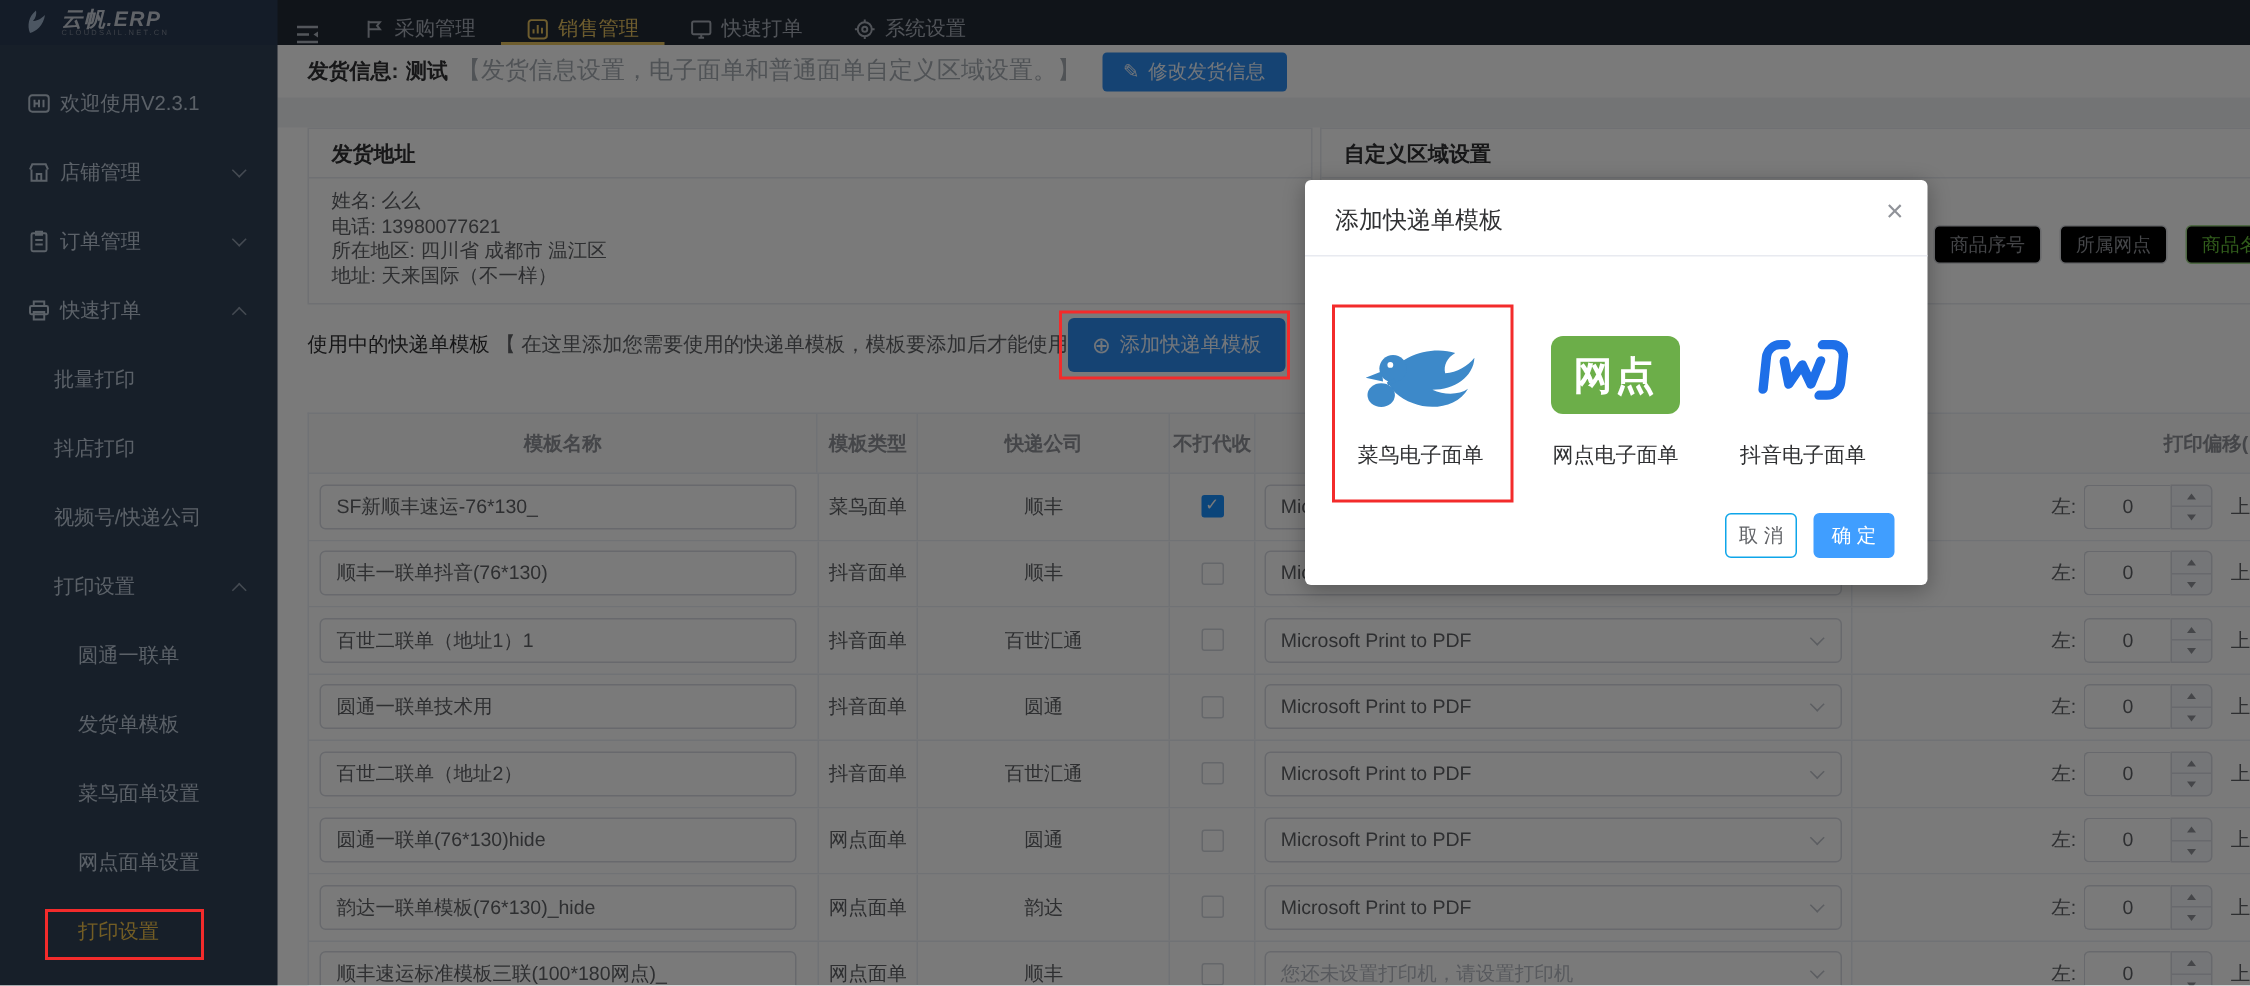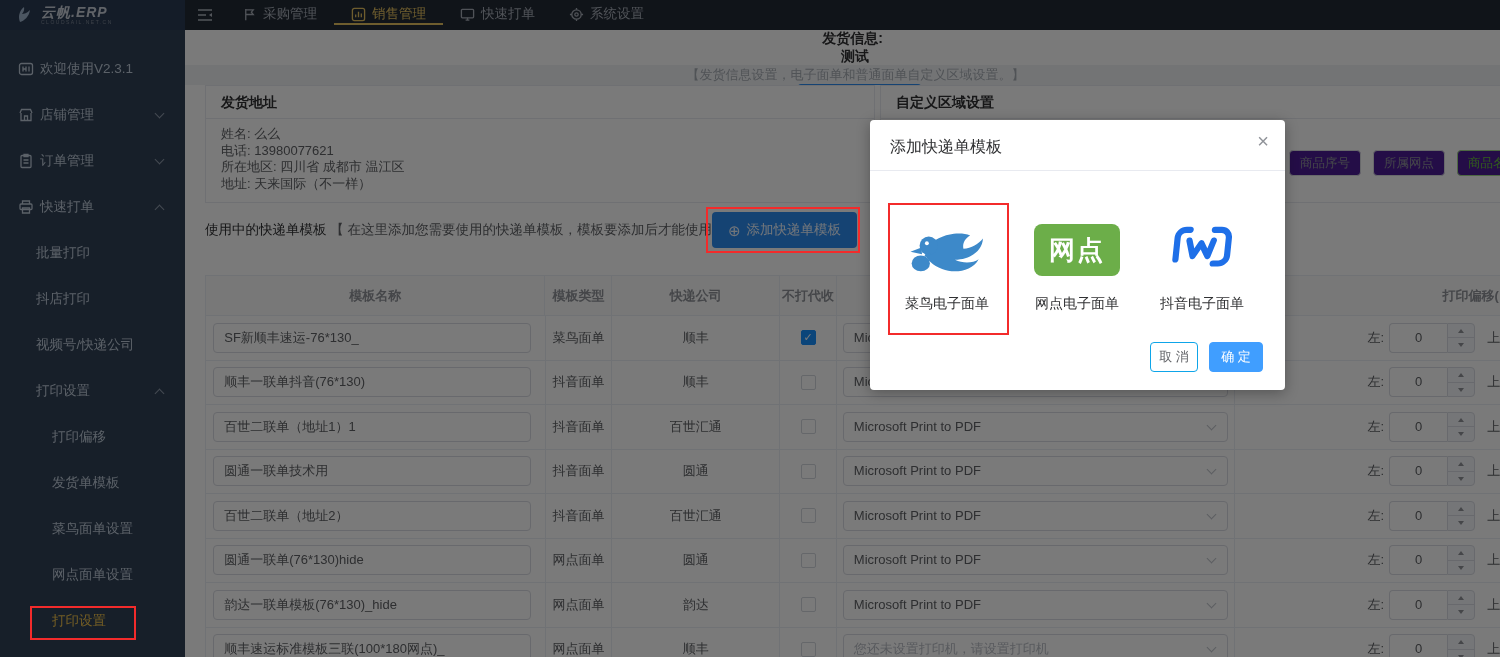--- a/index.html
+++ b/index.html
@@ -1,20 +1,20 @@
 <!DOCTYPE html>
 <html><head>
 <meta charset="utf-8">
 <style>
   * { margin:0; padding:0; box-sizing:border-box; }
   body { font-family:"Liberation Sans", sans-serif; }
   .screen { position:relative; width:1500px; height:657px; overflow:hidden; background:#f0f2f5; }
 
   
-  .topnav { position:absolute; top:0; left:0; width:1500px; height:30px; background:#232b36; display:flex; align-items:center; z-index:5; }
+  .topnav { position:absolute; top:0; left:0; width:1500px; height:30px; background:#232b36; display:flex; align-items:flex-end; z-index:5; }
   .logo { width:185px; height:30px; background:#2b3b54; display:flex; align-items:center; padding-left:14px; gap:7px; }
   .logo-sail { color:#9fb3cc; flex:0 0 auto; }
   .logo-txt .t1 { color:#c9cfd9; font-size:14px; font-weight:bold; font-style:italic; letter-spacing:1px; line-height:13px; }
   .logo-txt .t2 { color:#7e8897; font-size:5px; letter-spacing:1.5px; line-height:6px; }
   .nav-burger { width:40px; display:flex; align-items:center; justify-content:center; color:#aeb5bf; cursor:pointer; }
   .nav-item { display:flex; align-items:center; gap:6px; padding:0 17px; color:#a8aeb8; font-size:13.5px; cursor:pointer; border-bottom:2px solid transparent; }
   .nav-item.active { color:#e6c260; border-bottom-color:#e6c260; }
   .nav-item svg { display:block; }
 
   
@@ -24,34 +24,34 @@
   .side-item.lv0 { padding-left:40px; }
   .side-item.lv1 { padding-left:36px; }
   .side-item.lv2 { padding-left:52px; }
   .side-item.active { color:#f0c24c; }
   .side-chev { position:absolute; right:22px; top:21px; width:7px; height:7px; border-right:1.5px solid #8f9bab; border-bottom:1.5px solid #8f9bab; }
   .side-chev.down { transform:rotate(45deg); top:18px; }
   .side-chev.up { transform:rotate(-135deg); top:22px; }
 
   
   .content { position:absolute; top:30px; left:185px; width:1315px; height:627px; background:#f0f2f5; }
-  .infobar { position:absolute; top:0; left:0; width:100%; height:35px; background:#fff; display:flex; align-items:center; padding-left:20px;flex-direction:column; }
+  .infobar { position:absolute; top:0; left:0; width:100%; height:35px; background:#fff; display:flex; align-items:center; padding-left:20px; }
   .infobar .lb { font-size:14px; font-weight:bold; color:#303133; }
-  .infobar .hint { font-size:13px; color:#a8aeb5; margin-left:6px; }
+  .infobar .hint { font-size:16px; color:#a8aeb5; margin-left:6px; }
   .btn-blue { display:inline-flex; align-items:center; gap:6px; background:#2d8cf0; color:#eef6ff; border:none; border-radius:3px; font-size:13px; cursor:pointer; }
   .edit-btn { height:26px; padding:0 14px; margin-left:14px; }
 
   .main { position:absolute; top:55px; left:0; width:100%; height:572px; background:#fff; }
   .panelbox { position:absolute; top:0; height:118px; border:1px solid #e8ebf0; background:#fff; }
   .addr-box { left:20px; width:670px; }
   .cust-box { left:695px; width:640px; border-right:none; }
   .pb-head { height:33px; line-height:33px; padding-left:15px; font-size:14px; font-weight:bold; color:#303133; border-bottom:1px solid #e8ebf0; }
   .addr-lines { padding:7px 15px; font-size:13px; color:#606266; line-height:16.5px; }
   .tagrow { position:absolute; left:408px; top:64px; display:flex; gap:12px; }
-  .tag { height:26px; line-height:24px; padding:0 10px; border:1px solid #d9dbe0; border-radius:4px; font-size:12.5px; color:#909399; background:#4c1d95; white-space:nowrap; cursor:pointer; }
+  .tag { height:26px; line-height:24px; padding:0 10px; border:1px solid #d9dbe0; border-radius:4px; font-size:12.5px; color:#909399; background:#000000; white-space:nowrap; cursor:pointer; }
   .tag.green { color:#67c23a; border-color:#a4d98c; }
 
   .tpl-line { position:absolute; left:20px; top:127px; height:36px; line-height:36px; font-size:13.5px; color:#303133; white-space:nowrap; }
   .tpl-line .hint { color:#606266; }
   .add-btn { position:absolute; left:527px; top:127px; width:145px; height:36px; justify-content:center; border-radius:4px; font-size:13.5px; }
   .plus-ico { font-size:15px; line-height:1; }
 
   
   .tbl { position:absolute; left:20px; top:190px; width:1540px; border:1px solid #ebeef5; border-bottom:none; }
   .trow { display:flex; border-bottom:1px solid #ebeef5; background:#fff; }
@@ -189,21 +189,21 @@
       <span>快速打单</span>
       <i class="side-chev up"></i>
     </div>
     <div class="side-item lv1"><span>批量打印</span></div>
     <div class="side-item lv1"><span>抖店打印</span></div>
     <div class="side-item lv1"><span>视频号/快递公司</span></div>
     <div class="side-item lv1">
       <span>打印设置</span>
       <i class="side-chev up"></i>
     </div>
-    <div class="side-item lv2"><span>打印偏移</span></div>
+    <div class="side-item lv2"><span>圆通一联单</span></div>
     <div class="side-item lv2"><span>发货单模板</span></div>
     <div class="side-item lv2"><span>菜鸟面单设置</span></div>
     <div class="side-item lv2"><span>网点面单设置</span></div>
     <div class="side-item lv2 active"><span>打印设置</span></div>
   </div>
 
   <div class="content">
     <div class="infobar">
       <span class="lb">发货信息:</span>
       <span class="lb" style="margin-left:5px">测试</span>

